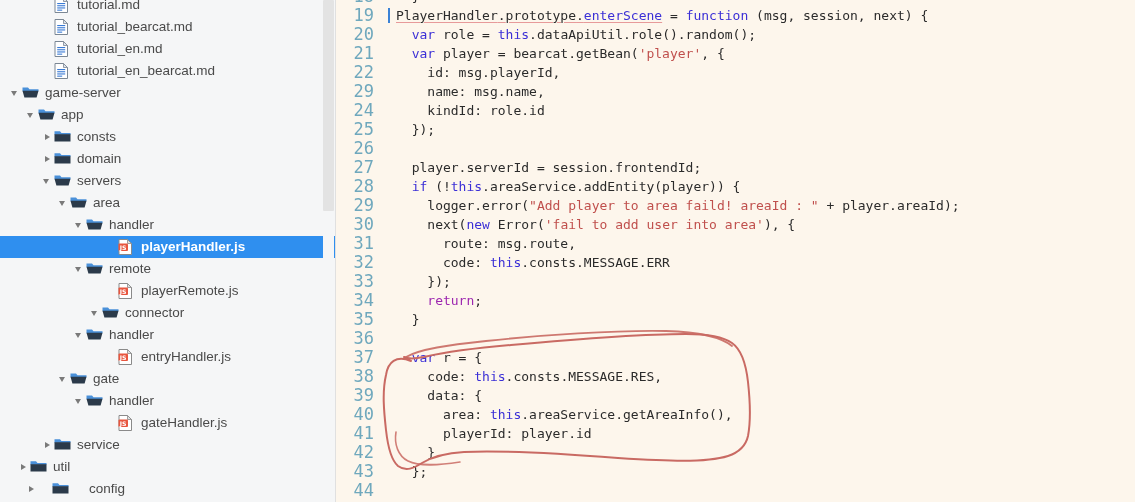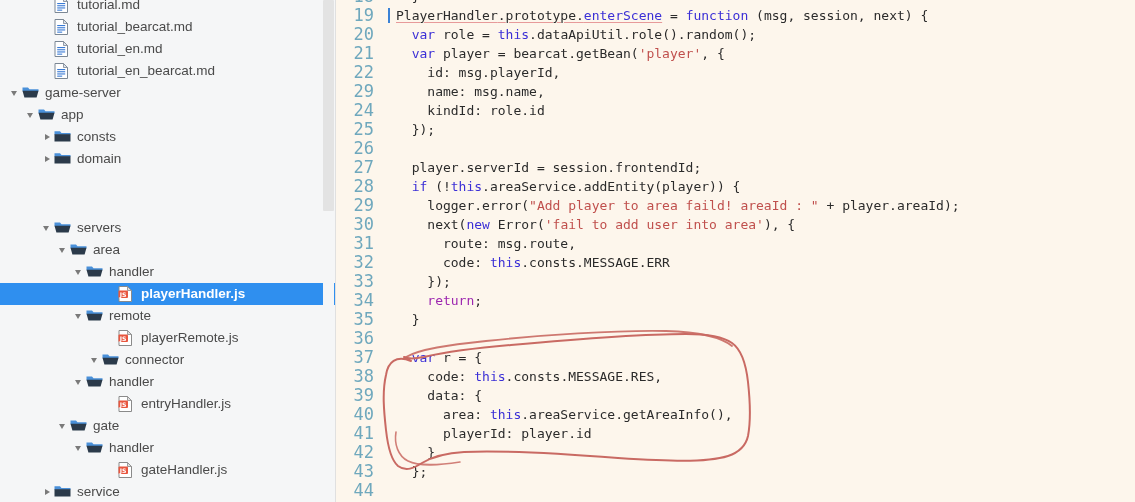--- a/index.html
+++ b/index.html
@@ -199,21 +199,21 @@
           <span class="label">consts</span>
         </div>
         <div class="row" style="padding-left: 42px;">
           <span class="arrow closed"></span>
           <span class="icon"><svg width="17" height="14" viewBox="0 0 17 14">
               <path d="M0.5 2.2 H6 L7.5 4.0 H16.5 V5.8 H0.5 Z" fill="#4a90d9"></path>
               <rect x="0.5" y="5.2" width="16" height="7.3" fill="#2b3a4a"></rect>
             </svg></span>
           <span class="label">domain</span>
         </div>
-        <div class="row" style="padding-left: 42px; margin-top: 47px;">
+        <div class="row" style="padding-left: 42px;">
           <span class="arrow open"></span>
           <span class="icon"><svg width="17" height="14" viewBox="0 0 17 14">
               <path d="M0.5 2.5 H6 L7.5 4.2 H16.5 V6.2 H0.5 Z" fill="#4a90d9"></path>
               <path d="M0.5 5.8 H16.5 L14.6 12.5 H2.4 Z" fill="#2b3a4a"></path>
             </svg></span>
           <span class="label">servers</span>
         </div>
         <div class="row" style="padding-left: 58px;">
           <span class="arrow open"></span>
           <span class="icon"><svg width="17" height="14" viewBox="0 0 17 14">
@@ -311,21 +311,21 @@
           <span class="label">gateHandler.js</span>
         </div>
         <div class="row" style="padding-left: 42px;">
           <span class="arrow closed"></span>
           <span class="icon"><svg width="17" height="14" viewBox="0 0 17 14">
               <path d="M0.5 2.2 H6 L7.5 4.0 H16.5 V5.8 H0.5 Z" fill="#4a90d9"></path>
               <rect x="0.5" y="5.2" width="16" height="7.3" fill="#2b3a4a"></rect>
             </svg></span>
           <span class="label">service</span>
         </div>
-        <div class="row" style="padding-left: 42px;">
+        <div class="row" style="padding-left: 18px;">
           <span class="arrow closed"></span>
           <span class="icon"><svg width="17" height="14" viewBox="0 0 17 14">
               <path d="M0.5 2.2 H6 L7.5 4.0 H16.5 V5.8 H0.5 Z" fill="#4a90d9"></path>
               <rect x="0.5" y="5.2" width="16" height="7.3" fill="#2b3a4a"></rect>
             </svg></span>
           <span class="label">util</span>
         </div>
         <div class="row" style="padding-left: 26px; gap: 14px;">
           <span class="arrow closed"></span>
           <span class="icon"><svg width="17" height="14" viewBox="0 0 17 14">

